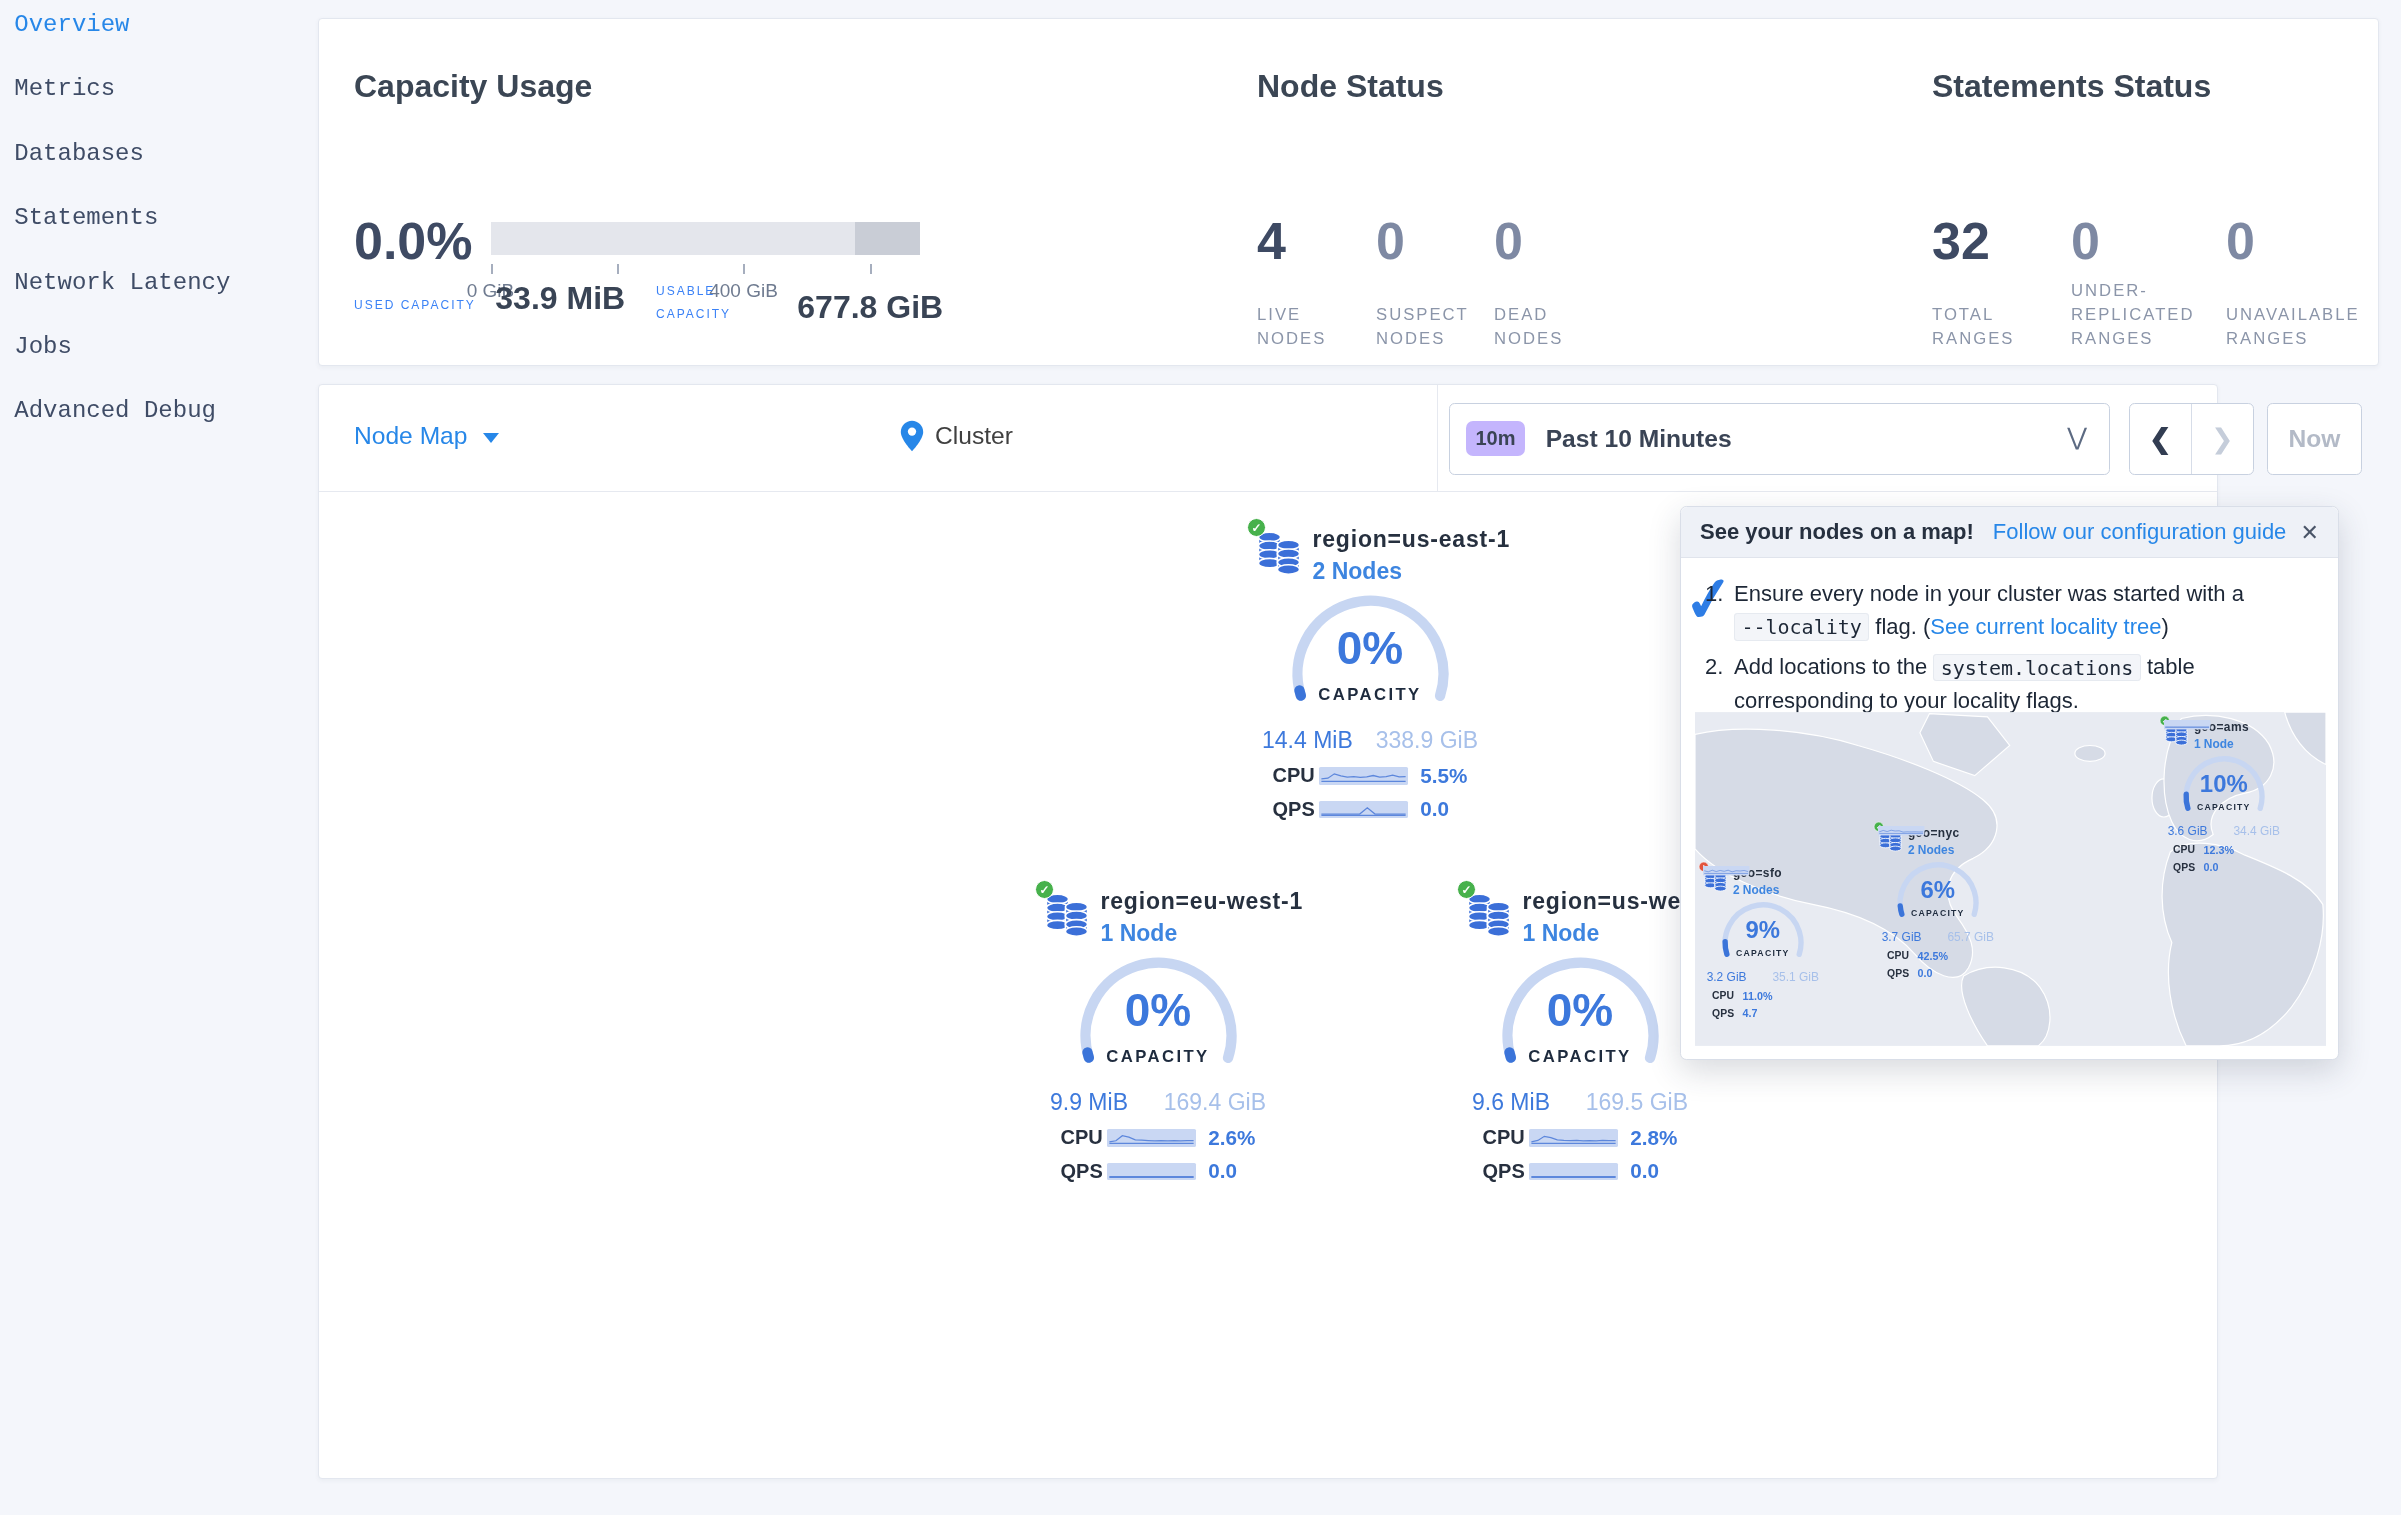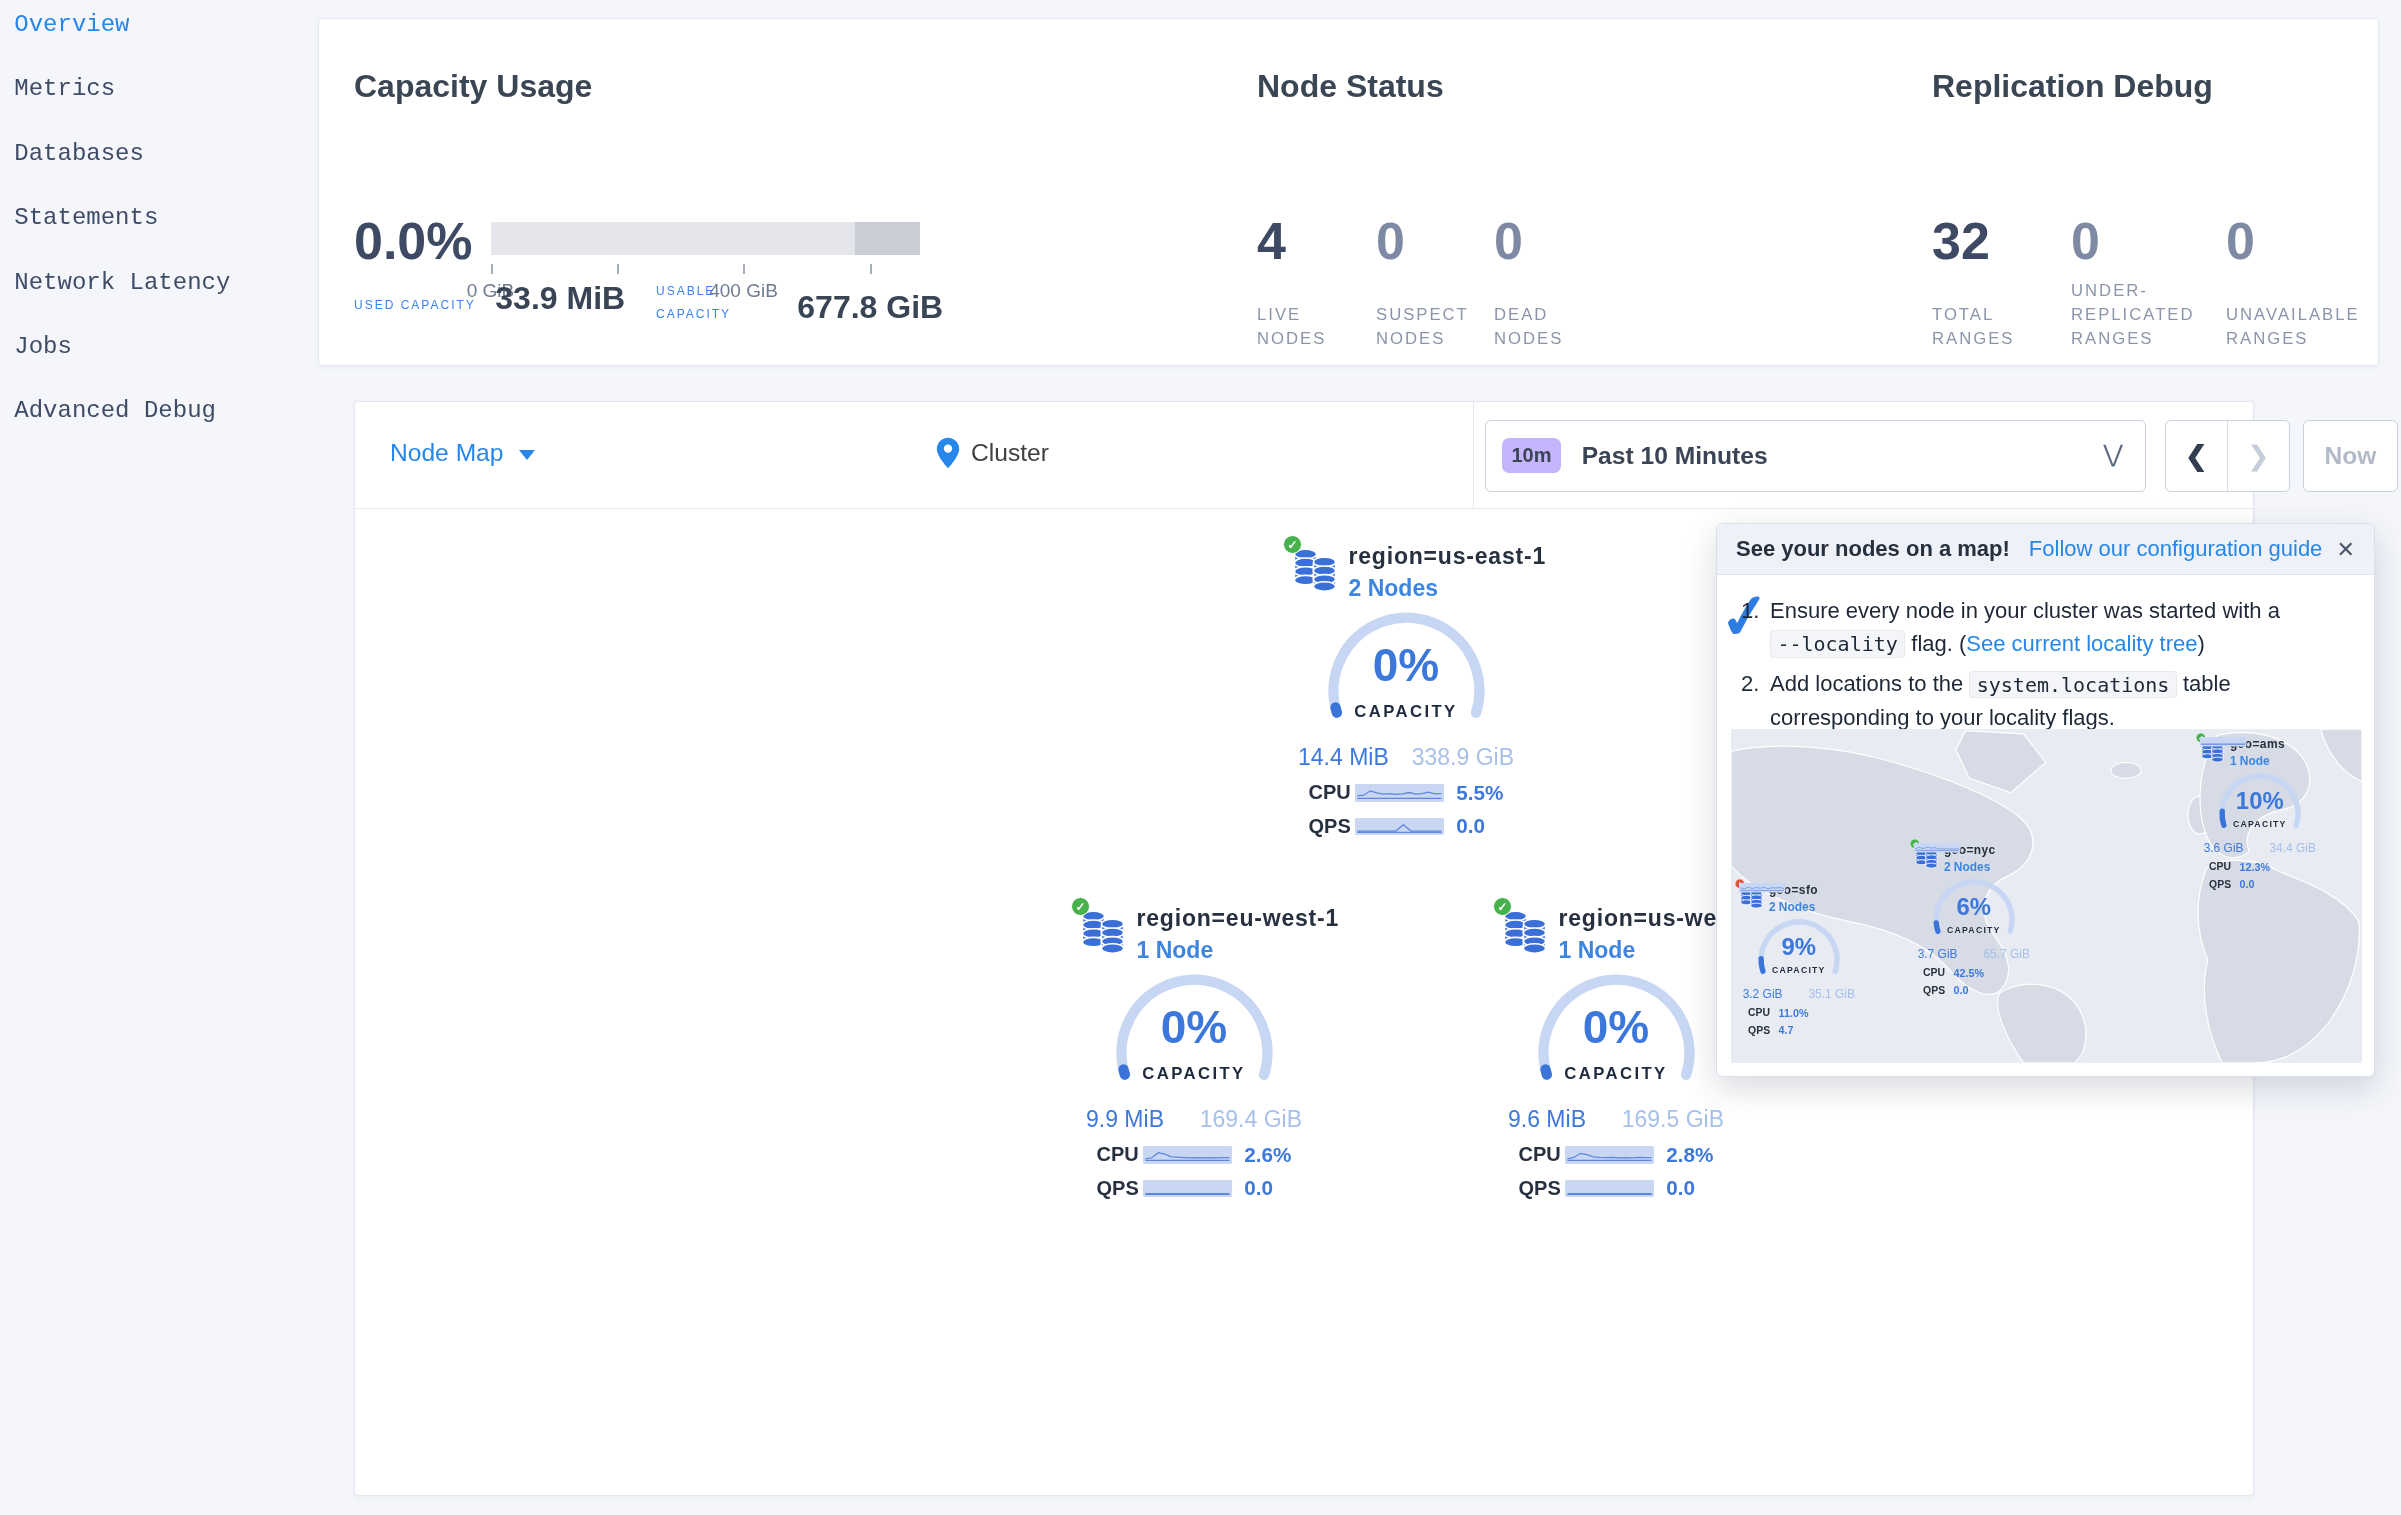--- a/index.html
+++ b/index.html
@@ -9,21 +9,21 @@
     background:#f4f6fb; overflow:hidden;
     font-family:"Liberation Sans", sans-serif; color:#3e4a63;
   }
   
   .sidebar { position:absolute; left:0; top:0; width:314px; height:1516px; background:#f4f6fb;font-family:Liberation Mono, monospace; }
   .side-item { position:absolute; left:14.3px; font-size:24px; font-weight:500; color:#3f4c66; cursor:pointer; white-space:nowrap; }
   .side-item.active { color:#2787e8; }
   
   .card { position:absolute; background:#ffffff; border:0.8px solid #e3e7ef; border-radius:4px; box-shadow:0 1.6px 4px rgba(60,70,90,0.05);padding-left:35px; }
   .card1 { left:318px; top:17.5px;  width:2061px; height:348px; }
-  .card2 { left:318px; top:401px; width:1900px; height:1095px;margin-left:36px; }
+  .card2 { left:318px; top:384px; width:1900px; height:1095px; }
   
   .sec-title { position:absolute; font-size:32px; font-weight:700; color:#3b4654; }
   .big-num { position:absolute; font-size:52px; font-weight:700; color:#3e4a63; }
   .big-num.muted { color:#7e89a3; font-weight:600; }
   .stat-label { position:absolute; width:135px; height:79px; display:flex; align-items:flex-end;
     font-size:16.7px; letter-spacing:2px; color:#8b95a9; line-height:24px; }
   .cap-bar { position:absolute; left:172px; top:203px; width:429px; height:33px; background:#e4e6ec; }
   .cap-bar-dark { position:absolute; right:0; top:0; width:65px; height:33px; background:#c9cdd6; }
   .tick { position:absolute; top:245px; width:1.6px; height:10.3px; background:#a6aebe; }
   .tick-label { position:absolute; top:261px; width:87px; text-align:center; font-size:19px; color:#6f7b90; }
@@ -136,21 +136,21 @@
     <div class="stat-label" style="left:938px;top:253px;width:111px">
         <span>LIVE NODES</span>
       </div>
     <div class="stat-label" style="left:1057px;top:253px;width:111px">
         <span>SUSPECT NODES</span>
       </div>
     <div class="stat-label" style="left:1175px;top:253px;width:111px">
         <span>DEAD NODES</span>
       </div>
 
-    <h2 class="sec-title" style="left:1613px;top:49px">Replication Debug</h2>
+    <h2 class="sec-title" style="left:1613px;top:49px">Statements Status</h2>
     <div class="big-num" style="left:1613px;top:192px">32</div>
     <div class="big-num muted" style="left:1752px;top:192px">0</div>
     <div class="big-num muted" style="left:1907px;top:192px">0</div>
     <div class="stat-label" style="left:1613px;top:253px;width:119px">
         <span>TOTAL RANGES</span>
       </div>
     <div class="stat-label" style="left:1752px;top:229px;height:103px;width:151px">
         <span>UNDER-REPLICATED RANGES</span>
       </div>
     <div class="stat-label" style="left:1907px;top:253px;width:159px">

